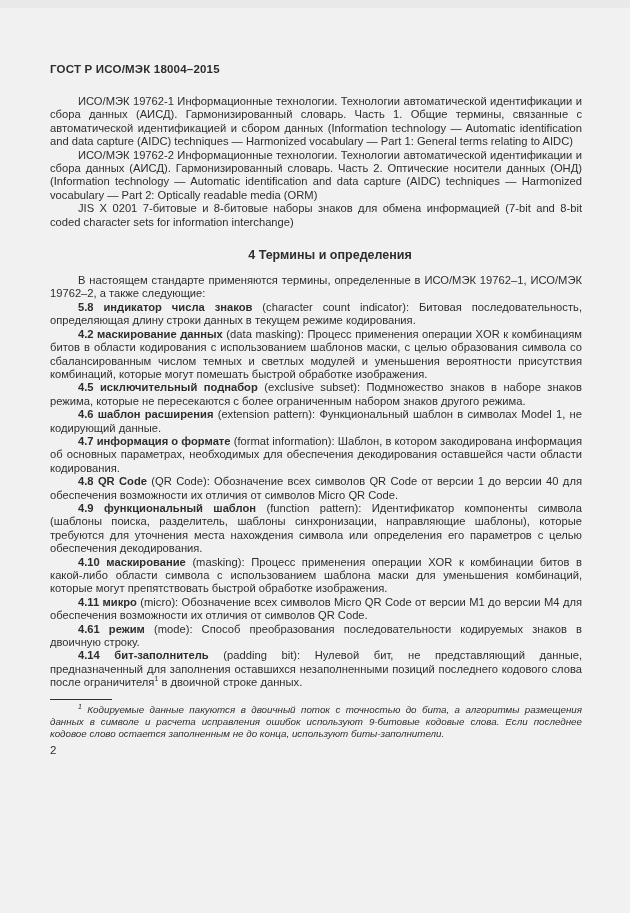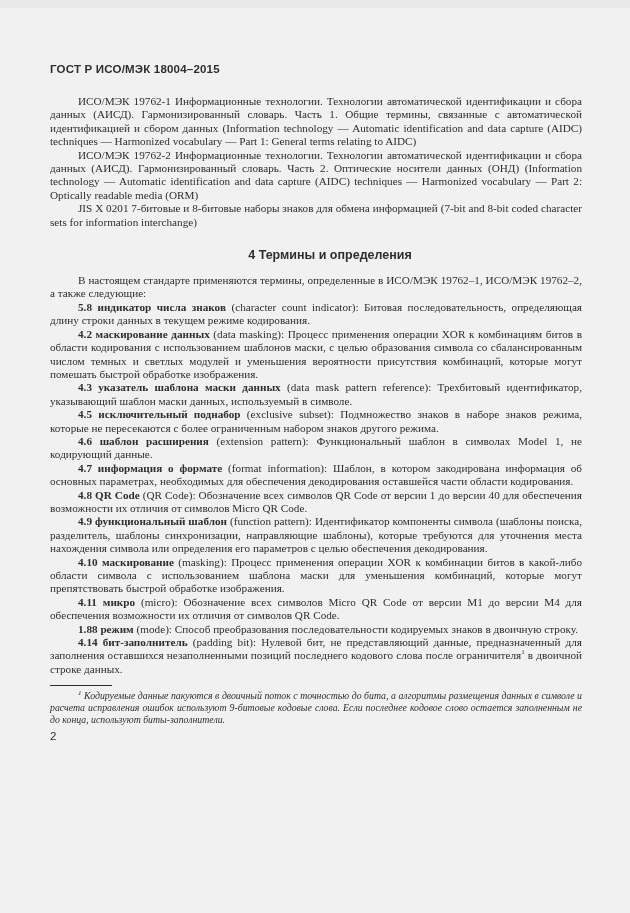--- a/index.html
+++ b/index.html
@@ -21,21 +21,20 @@
     font-size: 11.5px;
     letter-spacing: 0.2px;
     margin: 0 0 20px 0;
   }
   .doc-body p {
     margin: 0;
     font-size: 11.2px;
     line-height: 13.4px;
     text-align: justify;
     text-indent: 28px;
-    font-family: Liberation Serif, serif;
   }
   .doc-body h2 {
     font-size: 12.5px;
     font-weight: bold;
     margin: 19px 0 12px 0;
     text-indent: 28px;
     text-align: center;
   }
   .doc-body p.footnote {
     font-size: 9.8px;
@@ -66,28 +65,27 @@
   <div class="doc-header">ГОСТ Р ИСО/МЭК 18004–2015</div>
 
   <div class="doc-body">
       <p><span>ИСО/МЭК 19762-1 Информационные технологии. Технологии автоматической идентификации и сбора данных (АИСД). Гармонизированный словарь. Часть 1. Общие термины, связанные с автоматической идентификацией и сбором данных (Information technology — Automatic identification and data capture (AIDC) techniques — Harmonized vocabulary — Part 1: General terms relating to AIDC)</span></p>
       <p><span>ИСО/МЭК 19762-2 Информационные технологии. Технологии автоматической идентификации и сбора данных (АИСД). Гармонизированный словарь. Часть 2. Оптические носители данных (ОНД) (Information technology — Automatic identification and data capture (AIDC) techniques — Harmonized vocabulary — Part 2: Optically readable media (ORM)</span></p>
       <p><span>JIS X 0201 7-битовые и 8-битовые наборы знаков для обмена информацией (7-bit and 8-bit coded character sets for information interchange)</span></p>
       <h2><span>4 Термины и определения</span></h2>
       <p><span>В настоящем стандарте применяются термины, определенные в ИСО/МЭК 19762–1, ИСО/МЭК 19762–2, а также следующие:</span></p>
       <p><b>5.8 индикатор числа знаков</b><span> (character count indicator): Битовая последовательность, определяющая длину строки данных в текущем режиме кодирования.</span></p>
       <p><b>4.2 маскирование данных</b><span> (data masking): Процесс применения операции XOR к комбинациям битов в области кодирования с использованием шаблонов маски, с целью образования символа со сбалансированным числом темных и светлых модулей и уменьшения вероятности присутствия комбинаций, которые могут помешать быстрой обработке изображения.</span></p>
-      <p><b>4.3 указатель шаблона маски данных</b><span> (data mask pattern reference): Трехбитовый идентификатор, указывающий шаблон маски данных, используемый в символе.</span></p>
       <p><b>4.5 исключительный поднабор</b><span> (exclusive subset): Подмножество знаков в наборе знаков режима, которые не пересекаются с более ограниченным набором знаков другого режима.</span></p>
       <p><b>4.6 шаблон расширения</b><span> (extension pattern): Функциональный шаблон в символах Model 1, не кодирующий данные.</span></p>
       <p><b>4.7 информация о формате</b><span> (format information): Шаблон, в котором закодирована информация об основных параметрах, необходимых для обеспечения декодирования оставшейся части области кодирования.</span></p>
       <p><b>4.8 QR Code</b><span> (QR Code): Обозначение всех символов QR Code от версии 1 до версии 40 для обеспечения возможности их отличия от символов Micro QR Code.</span></p>
       <p><b>4.9 функциональный шаблон</b><span> (function pattern): Идентификатор компоненты символа (шаблоны поиска, разделитель, шаблоны синхронизации, направляющие шаблоны), которые требуются для уточнения места нахождения символа или определения его параметров с целью обеспечения декодирования.</span></p>
       <p><b>4.10 маскирование</b><span> (masking): Процесс применения операции XOR к комбинации битов в какой-либо области символа с использованием шаблона маски для уменьшения комбинаций, которые могут препятствовать быстрой обработке изображения.</span></p>
       <p><b>4.11 микро</b><span> (micro): Обозначение всех символов Micro QR Code от версии M1 до версии M4 для обеспечения возможности их отличия от символов QR Code.</span></p>
-      <p><b>1.88 режим</b><span> (mode): Способ преобразования последовательности кодируемых знаков в двоичную строку.</span></p>
+      <p><b>4.61 режим</b><span> (mode): Способ преобразования последовательности кодируемых знаков в двоичную строку.</span></p>
       <p><b>4.14 бит-заполнитель</b><span> (padding bit): Нулевой бит, не представляющий данные, предназначенный для заполнения оставшихся незаполненными позиций последнего кодового слова после ограничителя</span><sup>1</sup><span> в двоичной строке данных.</span></p>
       <div class="footnote-rule"></div>
       <p class="footnote"><sup>1</sup><span> Кодируемые данные пакуются в двоичный поток с точностью до бита, а алгоритмы размещения данных в символе и расчета исправления ошибок используют 9-битовые кодовые слова. Если последнее кодовое слово остается заполненным не до конца, используют биты-заполнители.</span></p>
     </div>
 
   <div class="page-number">2</div>
 </div>
 
 </body></html>

